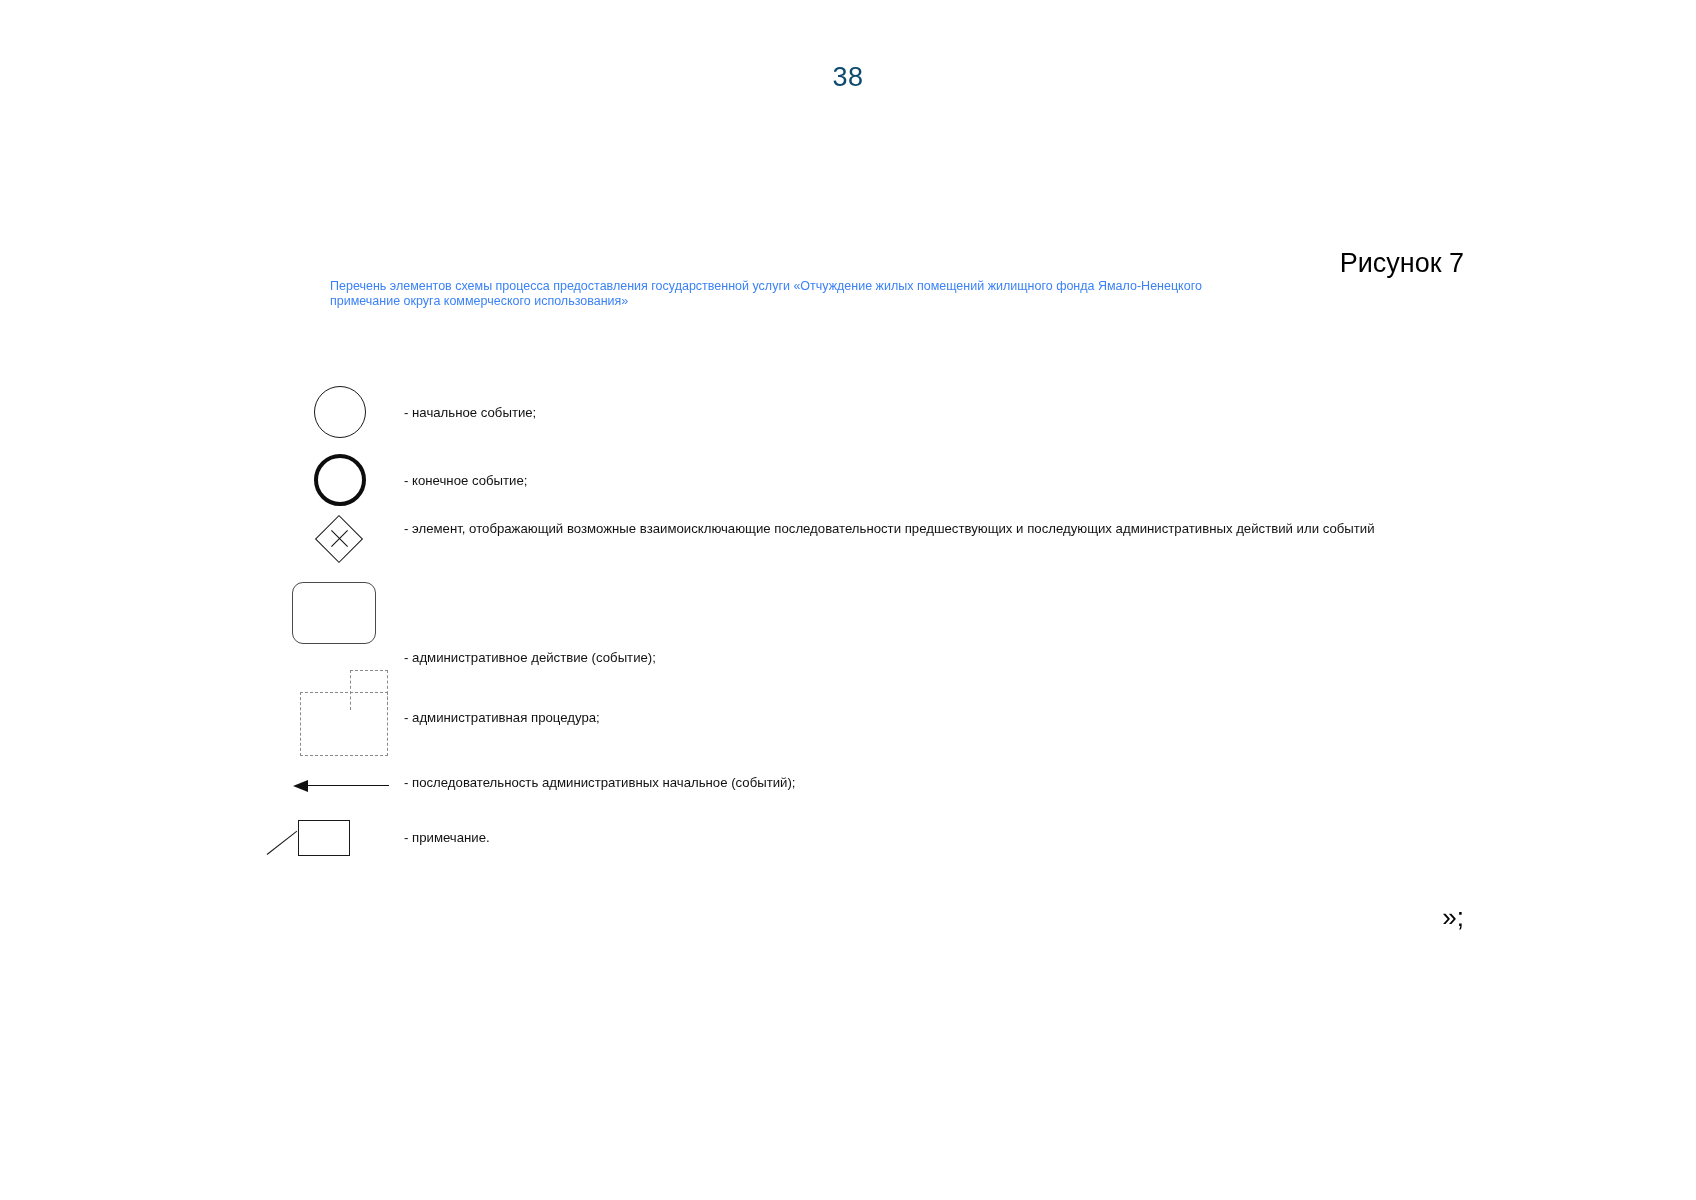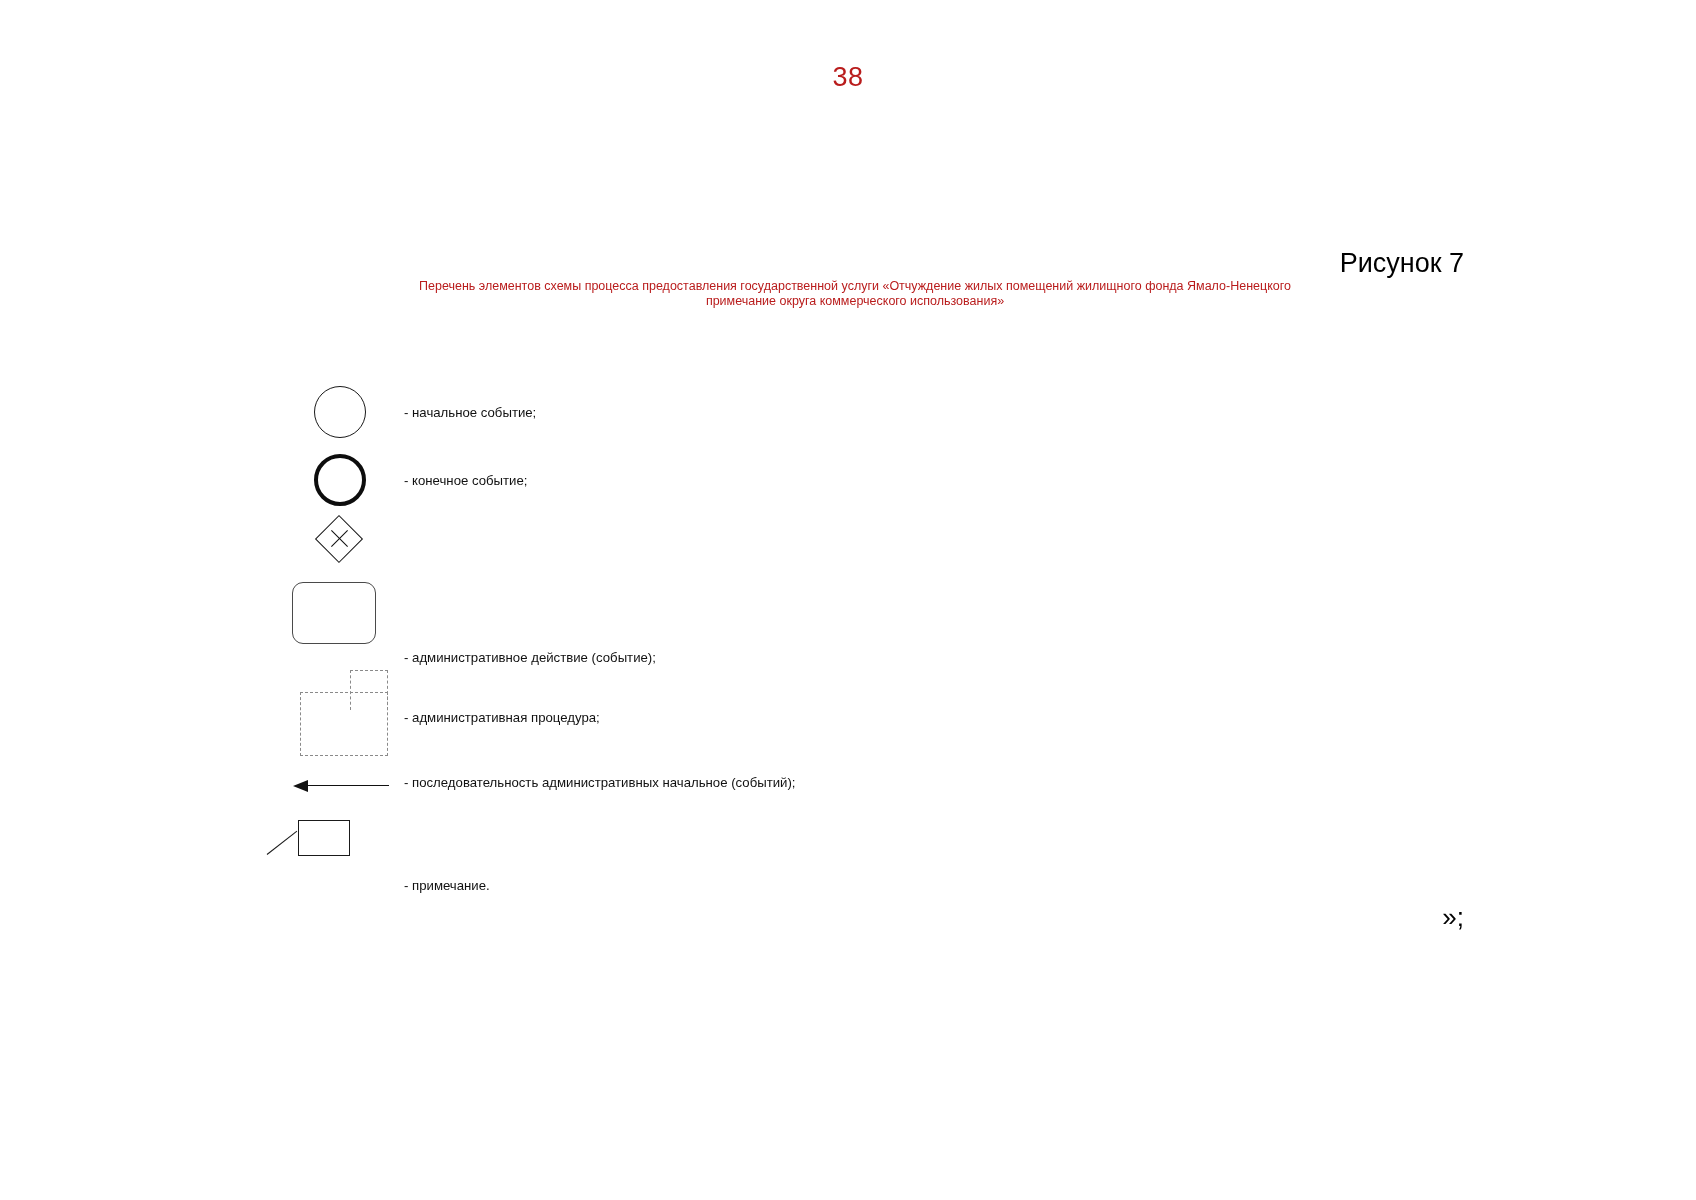--- a/index.html
+++ b/index.html
@@ -17,44 +17,43 @@
   }
 
   
   .page-number {
     position: absolute;
     top: 62px;
     left: 0;
     width: 1696px;
     text-align: center;
     font-size: 27px;
-    color: #b91c1c;
+    color: #0c4a6e;
     letter-spacing: 0.5px;
   }
 
   
   .figure-label {
     position: absolute;
     top: 248px;
     right: 232px;
     font-size: 27px;
     color: #000;
     white-space: nowrap;
   }
 
   
   .legend-title {
     position: absolute;
     top: 279px;
     left: 330px;
     width: 1050px;
-    text-align: center;
     font-size: 12.5px;
     line-height: 15px;
-    color: #b91c1c;
+    color: #3b82f6;
   }
   .legend-title .ln { display: block; }
 
   
   .legend {
     position: absolute;
     top: 370px;
     left: 0;
     width: 1696px;
   }
@@ -255,20 +254,21 @@
 
   <div class="legend-row" style="top:148px;">
     <div class="glyph-cell" style="left:318px; top:0px;">
       <div class="gateway">
         <div class="diamond"></div>
         <div class="x1"></div>
         <div class="x2"></div>
       </div>
     </div>
     <div class="legend-text wrap" style="top:2px;">
+      <span class="ln">- элемент, отображающий возможные взаимоисключающие последовательности предшествующих и последующих административных действий или событий</span>
     </div>
   </div>
 
   <div class="legend-row" style="top:212px;">
     <div class="glyph-cell" style="left:292px; top:0px;">
       <div class="task-box"></div>
     </div>
     <div class="legend-text" style="top:22px;margin-top:45px;">- административное действие (событие);</div>
   </div>
 
@@ -293,18 +293,18 @@
     <div class="legend-text" style="top:0px;">- последовательность административных начальное (событий);</div>
   </div>
 
   <div class="legend-row" style="top:450px;">
     <div class="glyph-cell" style="left:265px; top:0px;">
       <div class="note">
         <div class="box"></div>
         <div class="leader"></div>
       </div>
     </div>
-    <div class="legend-text" style="top:9px;margin-top:48px;">- примечание.</div>
+    <div class="legend-text" style="top:9px;">- примечание.</div>
   </div>
 
 </div>
 
 <div class="closing-mark">»;</div>
 
 </body></html>

